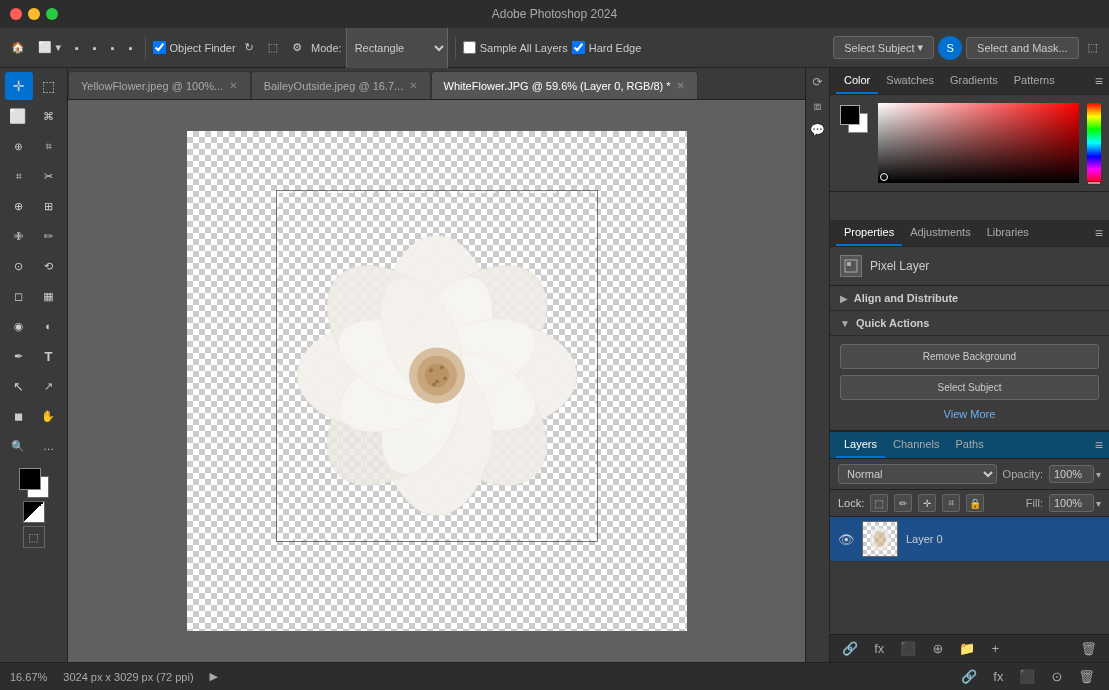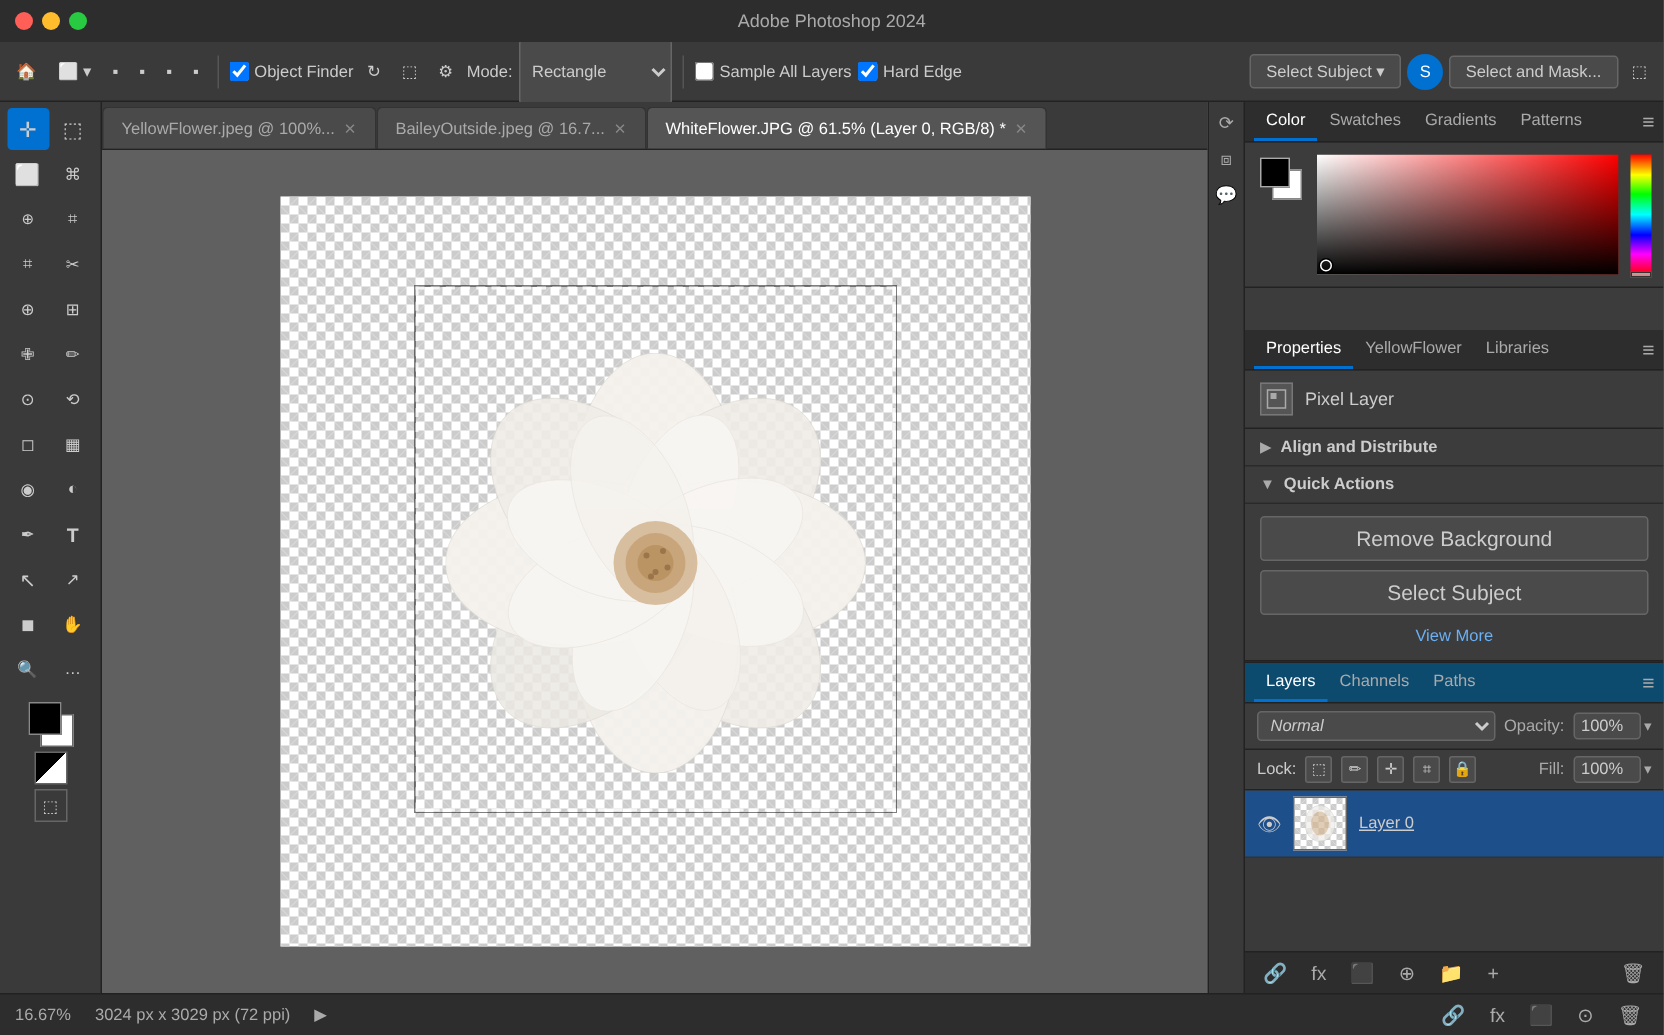--- a/index.html
+++ b/index.html
@@ -323,21 +323,21 @@
       flex-direction: column;
       gap: 6px;
       border-bottom: 1px solid #222;
     }
     .action-btn {
       background: #4a4a4a;
       border: 1px solid #666;
       color: #ccc;
       padding: 6px 0;
       border-radius: 3px;
-      font-size: 14px;
+      font-size: 10px;
       cursor: pointer;
       text-align: center;
       width: 100%;
     }
     .view-more-link {
       text-align: center;
       color: #6ab0f5;
       font-size: 11px;
       cursor: pointer;
       padding: 2px 0;
@@ -366,21 +366,20 @@
       flex-shrink: 0;
     }
     .blend-select {
       background: #4a4a4a;
       border: 1px solid #666;
       color: #ccc;
       padding: 2px 4px;
       border-radius: 3px;
       font-size: 11px;
       flex: 1;
-      font-style: italic;
     }
     .opacity-label {
       font-size: 11px;
       color: #aaa;
     }
     .opacity-value {
       background: #4a4a4a;
       border: 1px solid #666;
       color: #ccc;
       width: 45px;
@@ -456,21 +455,20 @@
       background-color: #fff;
       position: relative;
       overflow: hidden;
       display: flex;
       align-items: center;
       justify-content: center;
     }
     .layer-name {
       font-size: 11px;
       color: #ccc;
-      text-decoration: underline;
     }
     #layers-bottom-bar {
       height: 28px;
       background: #2d2d2d;
       border-top: 1px solid #222;
       display: flex;
       align-items: center;
       padding: 0 8px;
       gap: 8px;
       flex-shrink: 0;
@@ -684,21 +682,21 @@
     <div id="tab-bar">
       <div class="tab">
         <span>YellowFlower.jpeg @ 100%...</span>
         <span class="tab-close">✕</span>
       </div>
       <div class="tab">
         <span>BaileyOutside.jpeg @ 16.7...</span>
         <span class="tab-close">✕</span>
       </div>
       <div class="tab active">
-        <span>WhiteFlower.JPG @ 61.5% (Layer 0, RGB/8) *</span>
+        <span>WhiteFlower.JPG @ 59.6% (Layer 0, RGB/8) *</span>
         <span class="tab-close">✕</span>
       </div>
     </div>
 
     <div id="canvas-viewport">
       <div id="canvas-document">
 
         <div id="flower-container">
           <svg viewBox="0 0 280 280" xmlns="http://www.w3.org/2000/svg" style="width:100%;height:100%;">
 
@@ -778,21 +776,21 @@
         </div>
         <div id="color-hue-bar">
           <div style="position:relative; top:78px; width:14px; height:4px; background:rgba(255,255,255,0.5); border:1px solid #333;"></div>
         </div>
       </div>
     </div>
 
     <div id="properties-panel">
       <div id="properties-tabs">
         <div class="panel-tab active">Properties</div>
-        <div class="panel-tab">YellowFlower</div>
+        <div class="panel-tab">Adjustments</div>
         <div class="panel-tab">Libraries</div>
         <span class="panel-menu-icon">≡</span>
       </div>
 
       <div id="pixel-layer-row">
         <div class="pixel-layer-icon">
           <svg width="14" height="14" viewBox="0 0 14 14" xmlns="http://www.w3.org/2000/svg">
             <rect x="1" y="1" width="12" height="12" fill="none" stroke="#aaa" stroke-width="1"></rect>
             <rect x="3" y="3" width="4" height="4" fill="#aaa"></rect>
           </svg>

